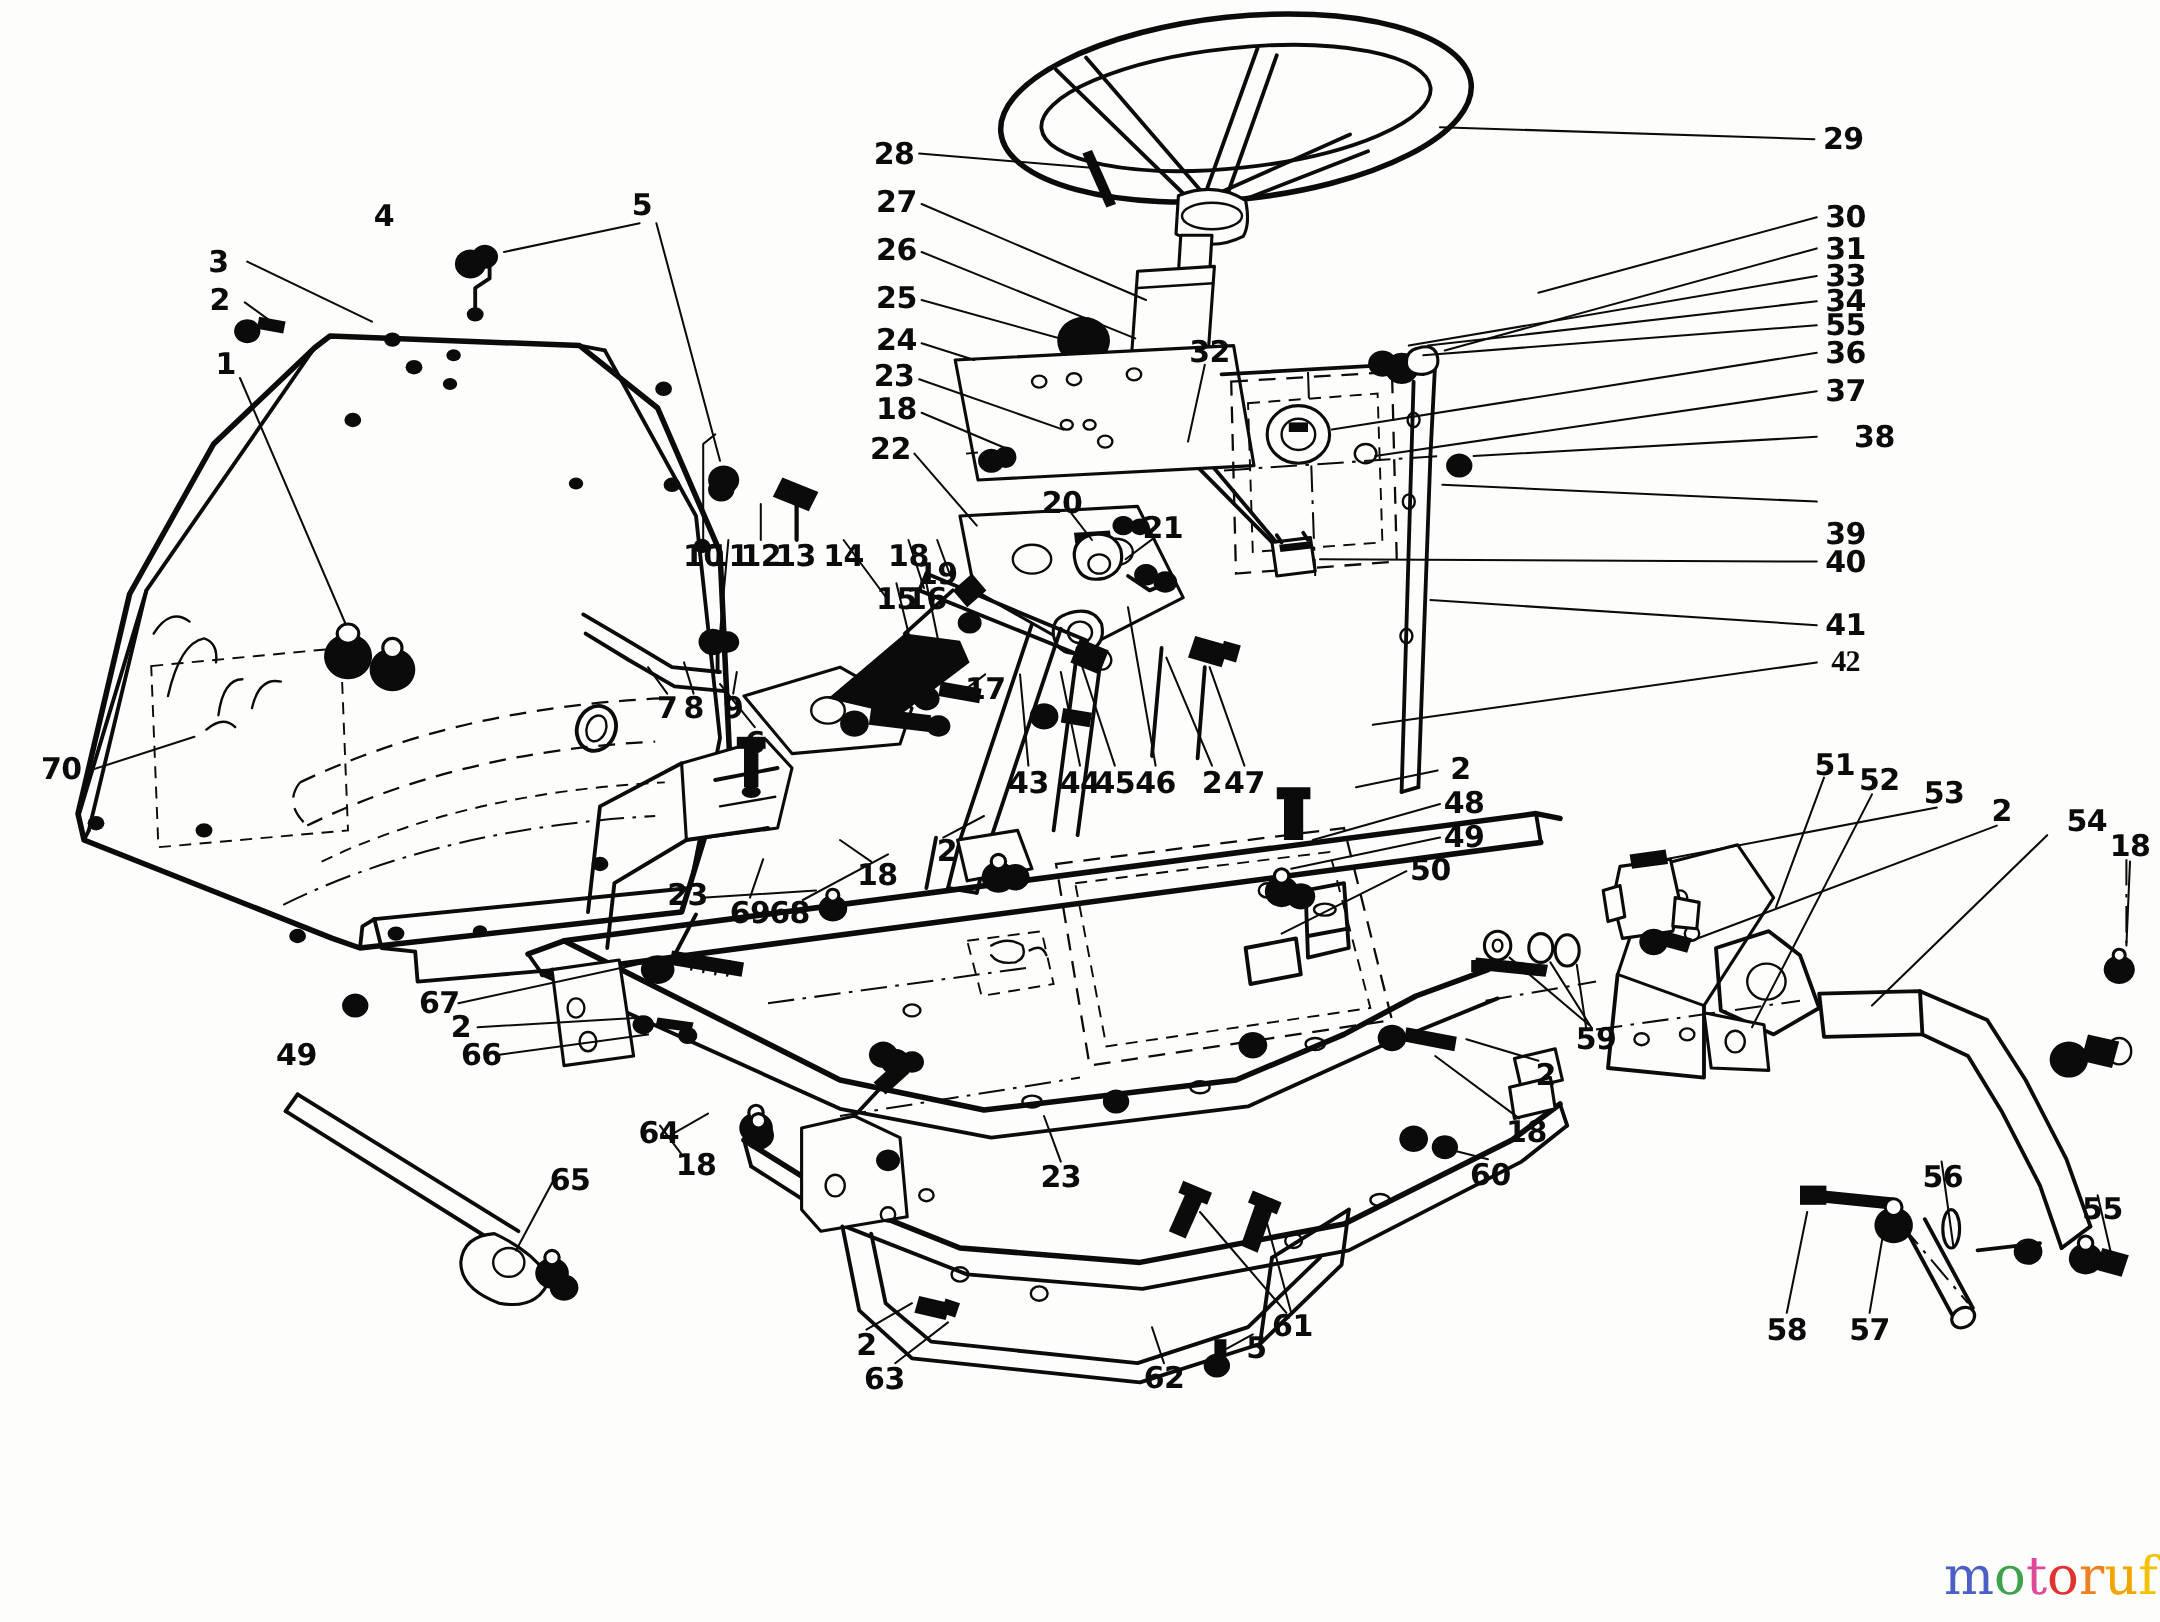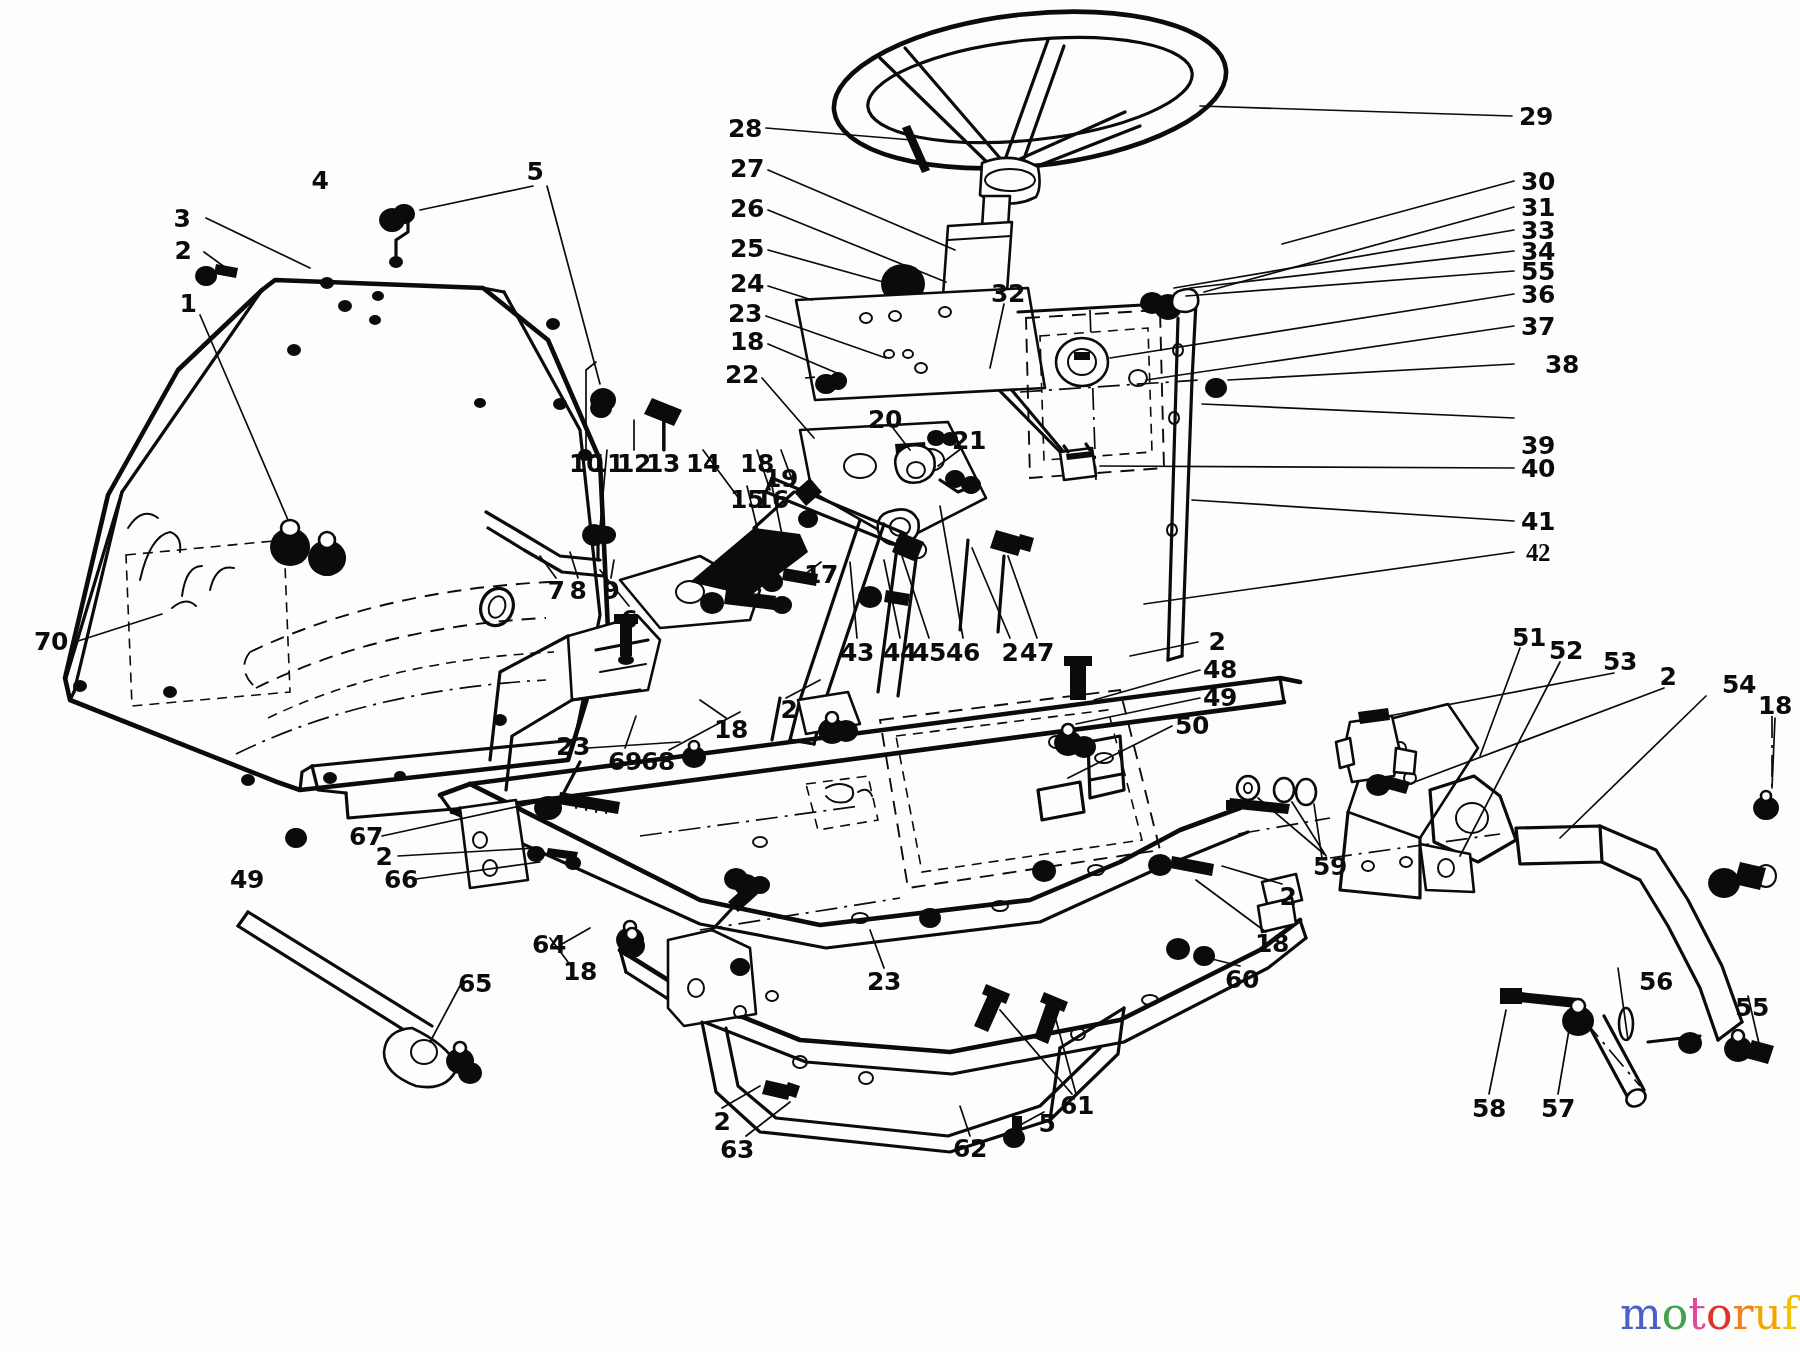--- a/index.html
+++ b/index.html
@@ -662,21 +662,21 @@
       <div class="callout" style="left: 1529px; top: 637px;">51</div>
       <div class="callout" style="left: 1566px; top: 650px;">52</div>
       <div class="callout" style="left: 1620px; top: 661px;">53</div>
       <div class="callout" style="left: 1668px; top: 676px;">2</div>
       <div class="callout" style="left: 1709px; top: 684px; margin-left: 30px;">54</div>
       <div class="callout" style="left: 1775px; top: 705px;">18</div>
       <div class="callout" style="left: 1330px; top: 866px;">59</div>
       <div class="callout" style="left: 1288px; top: 896px;">2</div>
       <div class="callout" style="left: 1272px; top: 943px;">18</div>
       <div class="callout" style="left: 1242px; top: 979px;">60</div>
-      <div class="callout" style="left: 1619px; top: 981px; margin-left: 37px;">56</div>
+      <div class="callout" style="left: 1619px; top: 981px;">56</div>
       <div class="callout" style="left: 1752px; top: 1007px;">55</div>
       <div class="callout" style="left: 1489px; top: 1108px;">58</div>
       <div class="callout" style="left: 1558px; top: 1108px;">57</div>
     </div>
 
   <div id="watermark">
     <span class="wm" id="wm-letters"><span style="color: rgb(75, 95, 199);">m</span><span style="color: rgb(63, 163, 77);">o</span><span style="color: rgb(224, 72, 154);">t</span><span style="color: rgb(224, 50, 46);">o</span><span style="color: rgb(239, 128, 34);">r</span><span style="color: rgb(240, 165, 0);">u</span><span style="color: rgb(242, 194, 0);">f</span></span><span class="suffix">.de</span>
   </div>
 
 </div>

